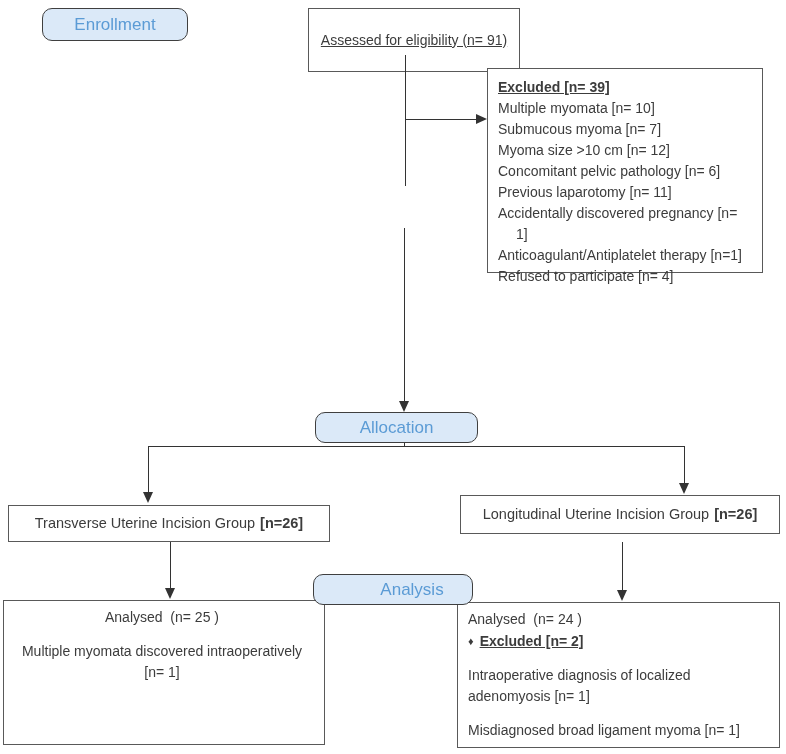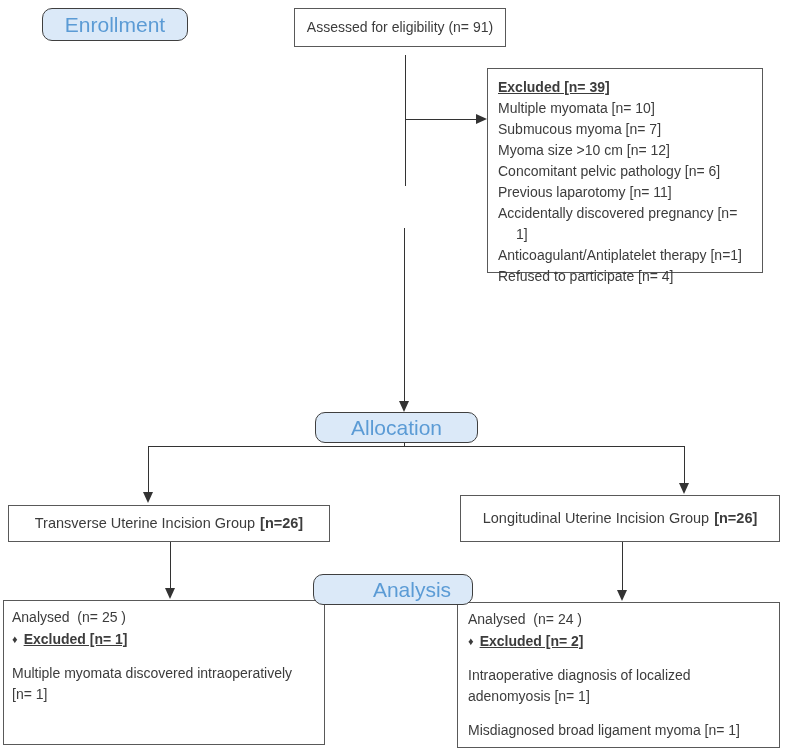--- a/index.html
+++ b/index.html
@@ -32,21 +32,21 @@
   .center{display:flex;align-items:center;justify-content:center;text-align:center;}
   
   .stage{
     position:absolute;
     background:var(--stage-fill);
     border:1.6px solid var(--stage-border);
     border-radius:10px;
     box-sizing:border-box;
     display:flex;align-items:center;justify-content:center;
     color:var(--stage-text);
-    font-size:21px;
+    font-size:17px;
     z-index:3;
   }
   
   .vline,.hline{position:absolute;background:var(--connector);}
   .vline{width:1.4px;}
   .hline{height:1.4px;}
   .arr-down{
     position:absolute;width:0;height:0;
     border-left:5.5px solid transparent;
     border-right:5.5px solid transparent;
@@ -78,21 +78,21 @@
 </style>
 </head>
 <body>
 
 <div class="canvas">
 
   <div class="stage" style="left:42px;top:8px;width:146px;height:33px;">
     <span>Enrollment</span>
   </div>
 
-  <div class="box center" style="left:294px;top:8px;width:212px;height:39px;">
+  <div class="box center" style="left:308px;top:8px;width:212px;height:64px;text-decoration:underline;">
     <span>Assessed for eligibility (n= 91)</span>
   </div>
 
   <div class="vline" style="left:405px;top:55px;height:131px;"></div>
 
   <div class="hline" style="left:405px;top:119px;width:72px;"></div>
   <div class="arr-right" style="left:476px;top:114px;"></div>
 
   <div class="box excluded-box" style="left:487px;top:68px;width:276px;height:205px;">
     <div class="ex-title">Excluded [n= 39]</div>
@@ -117,34 +117,31 @@
   <div class="vline" style="left:404px;top:443px;height:4px;"></div>
   <div class="hline" style="left:148px;top:446px;width:536px;"></div>
   <div class="vline" style="left:148px;top:446px;height:47px;"></div>
   <div class="arr-down" style="left:143px;top:492px;"></div>
   <div class="vline" style="left:684px;top:446px;height:38px;"></div>
   <div class="arr-down" style="left:679px;top:483px;"></div>
 
   <div class="box center group-box" style="left:8px;top:505px;width:322px;height:37px;">
     <span><span>Transverse Uterine Incision Group</span><span class="gap"></span><span class="bold">[n=26]</span></span>
   </div>
-  <div class="box center group-box" style="left:460px;top:495px;width:320px;height:47px;">
+  <div class="box center group-box" style="left:460px;top:495px;width:320px;height:39px;">
     <span><span>Longitudinal Uterine Incision Group</span><span class="gap"></span><span class="bold">[n=26]</span></span>
   </div>
 
   <div class="vline" style="left:170px;top:542px;height:46px;"></div>
   <div class="arr-down" style="left:165px;top:588px;"></div>
   <div class="vline" style="left:622px;top:542px;height:48px;"></div>
   <div class="arr-down" style="left:617px;top:590px;"></div>
 
-  <div class="box analysis-box pad-left" style="left:3px;top:600px;width:322px;height:145px;">
+  <div class="box analysis-box pad-left" style="left:3px;top:600px;width:322px;height:145px;text-align:center;">
     <div class="an-line">Analysed  (n= 25 )</div>
-    <div class="an-excl">
-      <span class="diamond">♦</span><span class="excl-title">Excluded [n= 1]</span>
-    </div>
     <div class="reason">Multiple myomata discovered intraoperatively [n= 1]</div>
   </div>
 
   <div class="box analysis-box pad-right" style="left:457px;top:602px;width:323px;height:146px;">
     <div class="an-line">Analysed  (n= 24 )</div>
     <div class="an-excl">
       <span class="diamond">♦</span><span class="excl-title">Excluded [n= 2]</span>
     </div>
     <div class="reason">Intraoperative diagnosis of localized adenomyosis [n= 1]</div>
     <div class="reason">Misdiagnosed broad ligament myoma [n= 1]</div>

